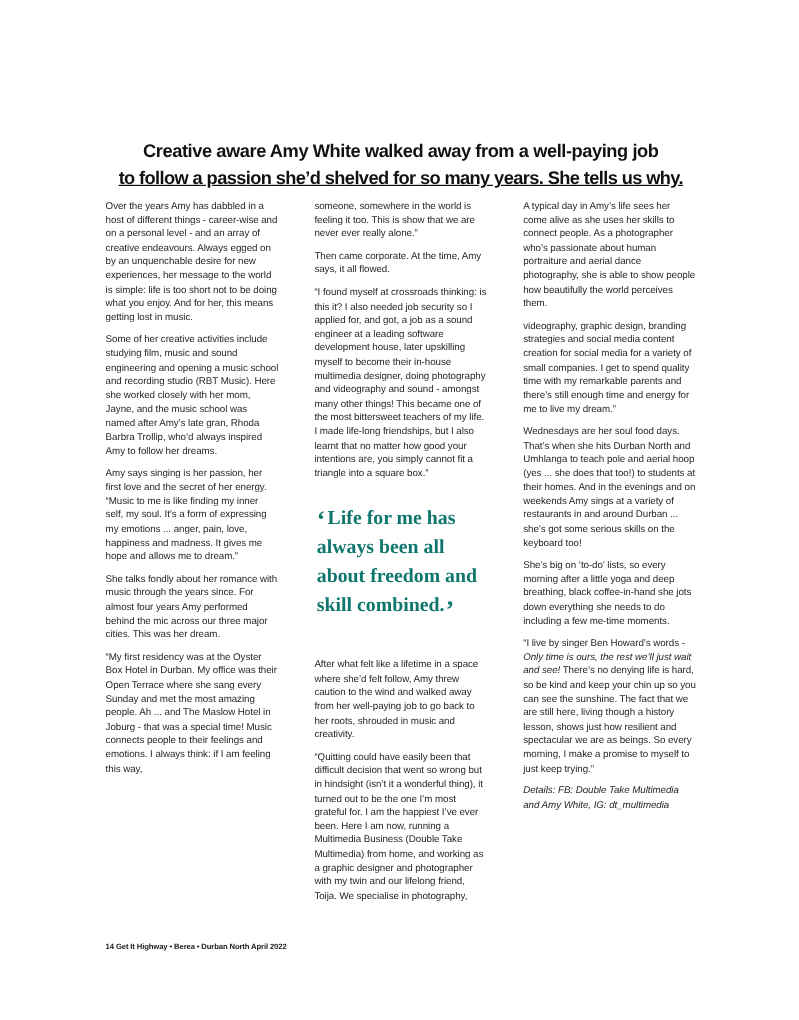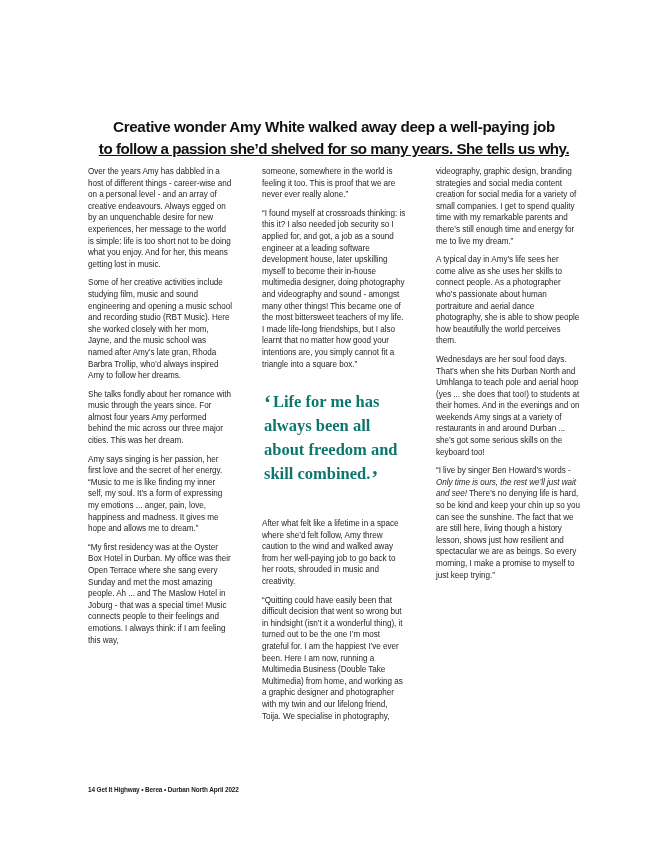--- a/index.html
+++ b/index.html
@@ -117,50 +117,53 @@
     color: #1a1a1a;
     white-space: nowrap;
   }
 </style>
 </head>
 <body>
 
 <div class="page">
 
   <h1 class="headline">
-    <span class="hl-line l1">Creative wonder Amy White walked away deep a well-paying job</span>
+    <span class="hl-line l1">Creative aware Amy White walked away from a well-paying job</span>
     <span class="hl-line l2">to follow a passion she’d shelved for so many years. She tells us why.</span>
   </h1>
 
   <div class="columns">
 
     <div class="col">
       <p>Over the years Amy has dabbled in a host of different things - career-wise and on a personal level - and an array of creative endeavours. Always egged on by an unquenchable desire for new experiences, her message to the world is simple: life is too short not to be doing what you enjoy. And for her, this means getting lost in music.</p>
       <p>Some of her creative activities include studying film, music and sound engineering and opening a music school and recording studio (RBT Music). Here she worked closely with her mom, Jayne, and the music school was named after Amy’s late gran, Rhoda Barbra Trollip, who’d always inspired Amy to follow her dreams.</p>
+      <p>Amy says singing is her passion, her first love and the secret of her energy. “Music to me is like finding my inner self, my soul. It’s a form of expressing my emotions ... anger, pain, love, happiness and madness. It gives me hope and allows me to dream.”</p>
       <p>She talks fondly about her romance with music through the years since. For almost four years Amy performed behind the mic across our three major cities. This was her dream.</p>
-      <p>Amy says singing is her passion, her first love and the secret of her energy. “Music to me is like finding my inner self, my soul. It’s a form of expressing my emotions ... anger, pain, love, happiness and madness. It gives me hope and allows me to dream.”</p>
       <p>“My first residency was at the Oyster Box Hotel in Durban. My office was their Open Terrace where she sang every Sunday and met the most amazing people. Ah ... and The Maslow Hotel in Joburg - that was a special time! Music connects people to their feelings and emotions. I always think: if I am feeling this way,</p>
     </div>
 
     <div class="col">
-      <p>someone, somewhere in the world is feeling it too. This is proof that we are never ever really alone.”</p>
+      <p>someone, somewhere in the world is feeling it too. This is show that we are never ever really alone.”</p>
+      <p>Then came corporate. At the time, Amy says, it all flowed.</p>
       <p>“I found myself at crossroads thinking: is this it? I also needed job security so I applied for, and got, a job as a sound engineer at a leading software development house, later upskilling myself to become their in-house multimedia designer, doing photography and videography and sound - amongst many other things! This became one of the most bittersweet teachers of my life. I made life-long friendships, but I also learnt that no matter how good your intentions are, you simply cannot fit a triangle into a square box.”</p>
 
       <blockquote class="pullquote">
         <span class="qmark open">‘</span><span class="pq-text">Life for me has always been all about freedom and skill combined.</span><span class="qmark close">’</span>
       </blockquote>
 
       <p>After what felt like a lifetime in a space where she’d felt follow, Amy threw caution to the wind and walked away from her well-paying job to go back to her roots, shrouded in music and creativity.</p>
       <p>“Quitting could have easily been that difficult decision that went so wrong but in hindsight (isn’t it a wonderful thing), it turned out to be the one I’m most grateful for. I am the happiest I’ve ever been. Here I am now, running a Multimedia Business (Double Take Multimedia) from home, and working as a graphic designer and photographer with my twin and our lifelong friend, Toija. We specialise in photography,</p>
     </div>
 
     <div class="col">
+      <p>A typical day in Amy’s life sees her come alive as she uses her skills to connect people. As a photographer who’s passionate about human portraiture and aerial dance photography, she is able to show people how beautifully the world perceives them.</p>
       <p>videography, graphic design, branding strategies and social media content creation for social media for a variety of small companies. I get to spend quality time with my remarkable parents and there’s still enough time and energy for me to live my dream.”</p>
-      <p>A typical day in Amy’s life sees her come alive as she uses her skills to connect people. As a photographer who’s passionate about human portraiture and aerial dance photography, she is able to show people how beautifully the world perceives them.</p>
       <p>Wednesdays are her soul food days. That’s when she hits Durban North and Umhlanga to teach pole and aerial hoop (yes ... she does that too!) to students at their homes. And in the evenings and on weekends Amy sings at a variety of restaurants in and around Durban ... she’s got some serious skills on the keyboard too!</p>
+      <p>She’s big on ‘to-do’ lists, so every morning after a little yoga and deep breathing, black coffee-in-hand she jots down everything she needs to do including a few me-time moments.</p>
       <p><span>“I live by singer Ben Howard’s words - </span><span class="it">Only time is ours, the rest we’ll just wait and see!</span><span> There’s no denying life is hard, so be kind and keep your chin up so you can see the sunshine. The fact that we are still here, living though a history lesson, shows just how resilient and spectacular we are as beings. So every morning, I make a promise to myself to just keep trying.”</span></p>
+      <p class="italic">Details: FB: Double Take Multimedia and Amy White, IG: dt_multimedia</p>
     </div>
 
   </div>
 
   <div class="footer">14 Get It Highway • Berea • Durban North April 2022</div>
 
 </div>
 
 </body></html>

